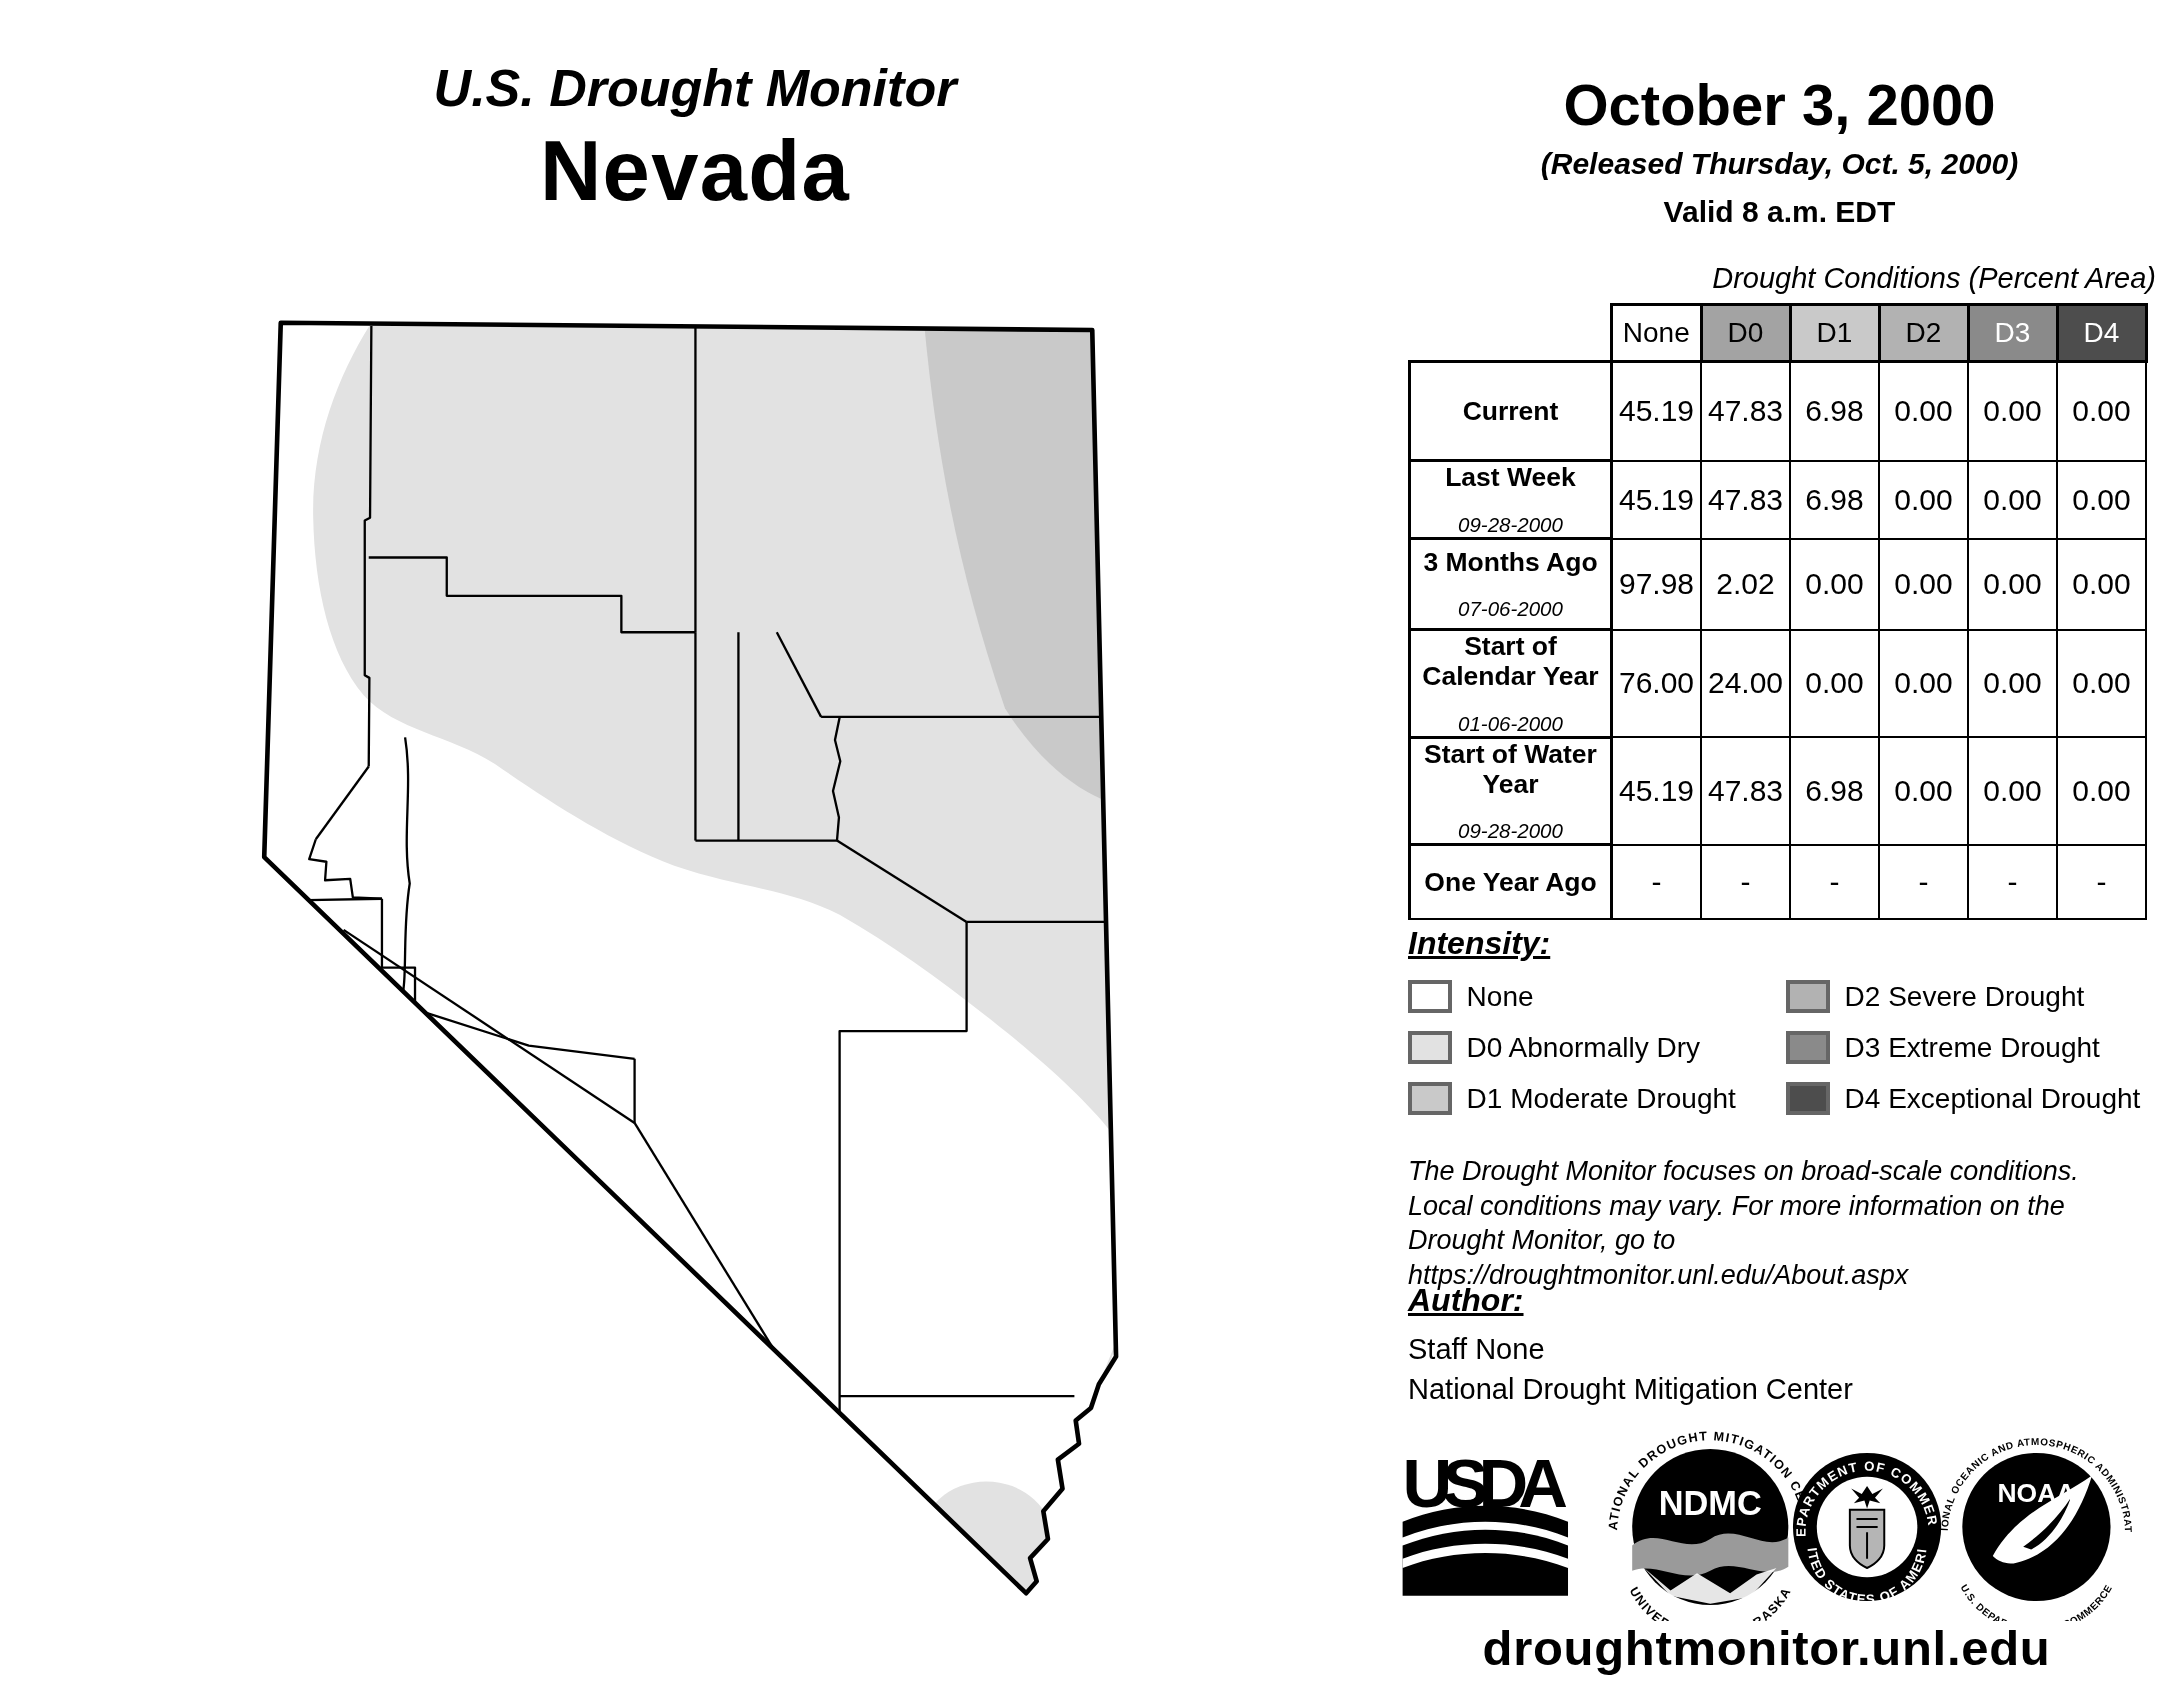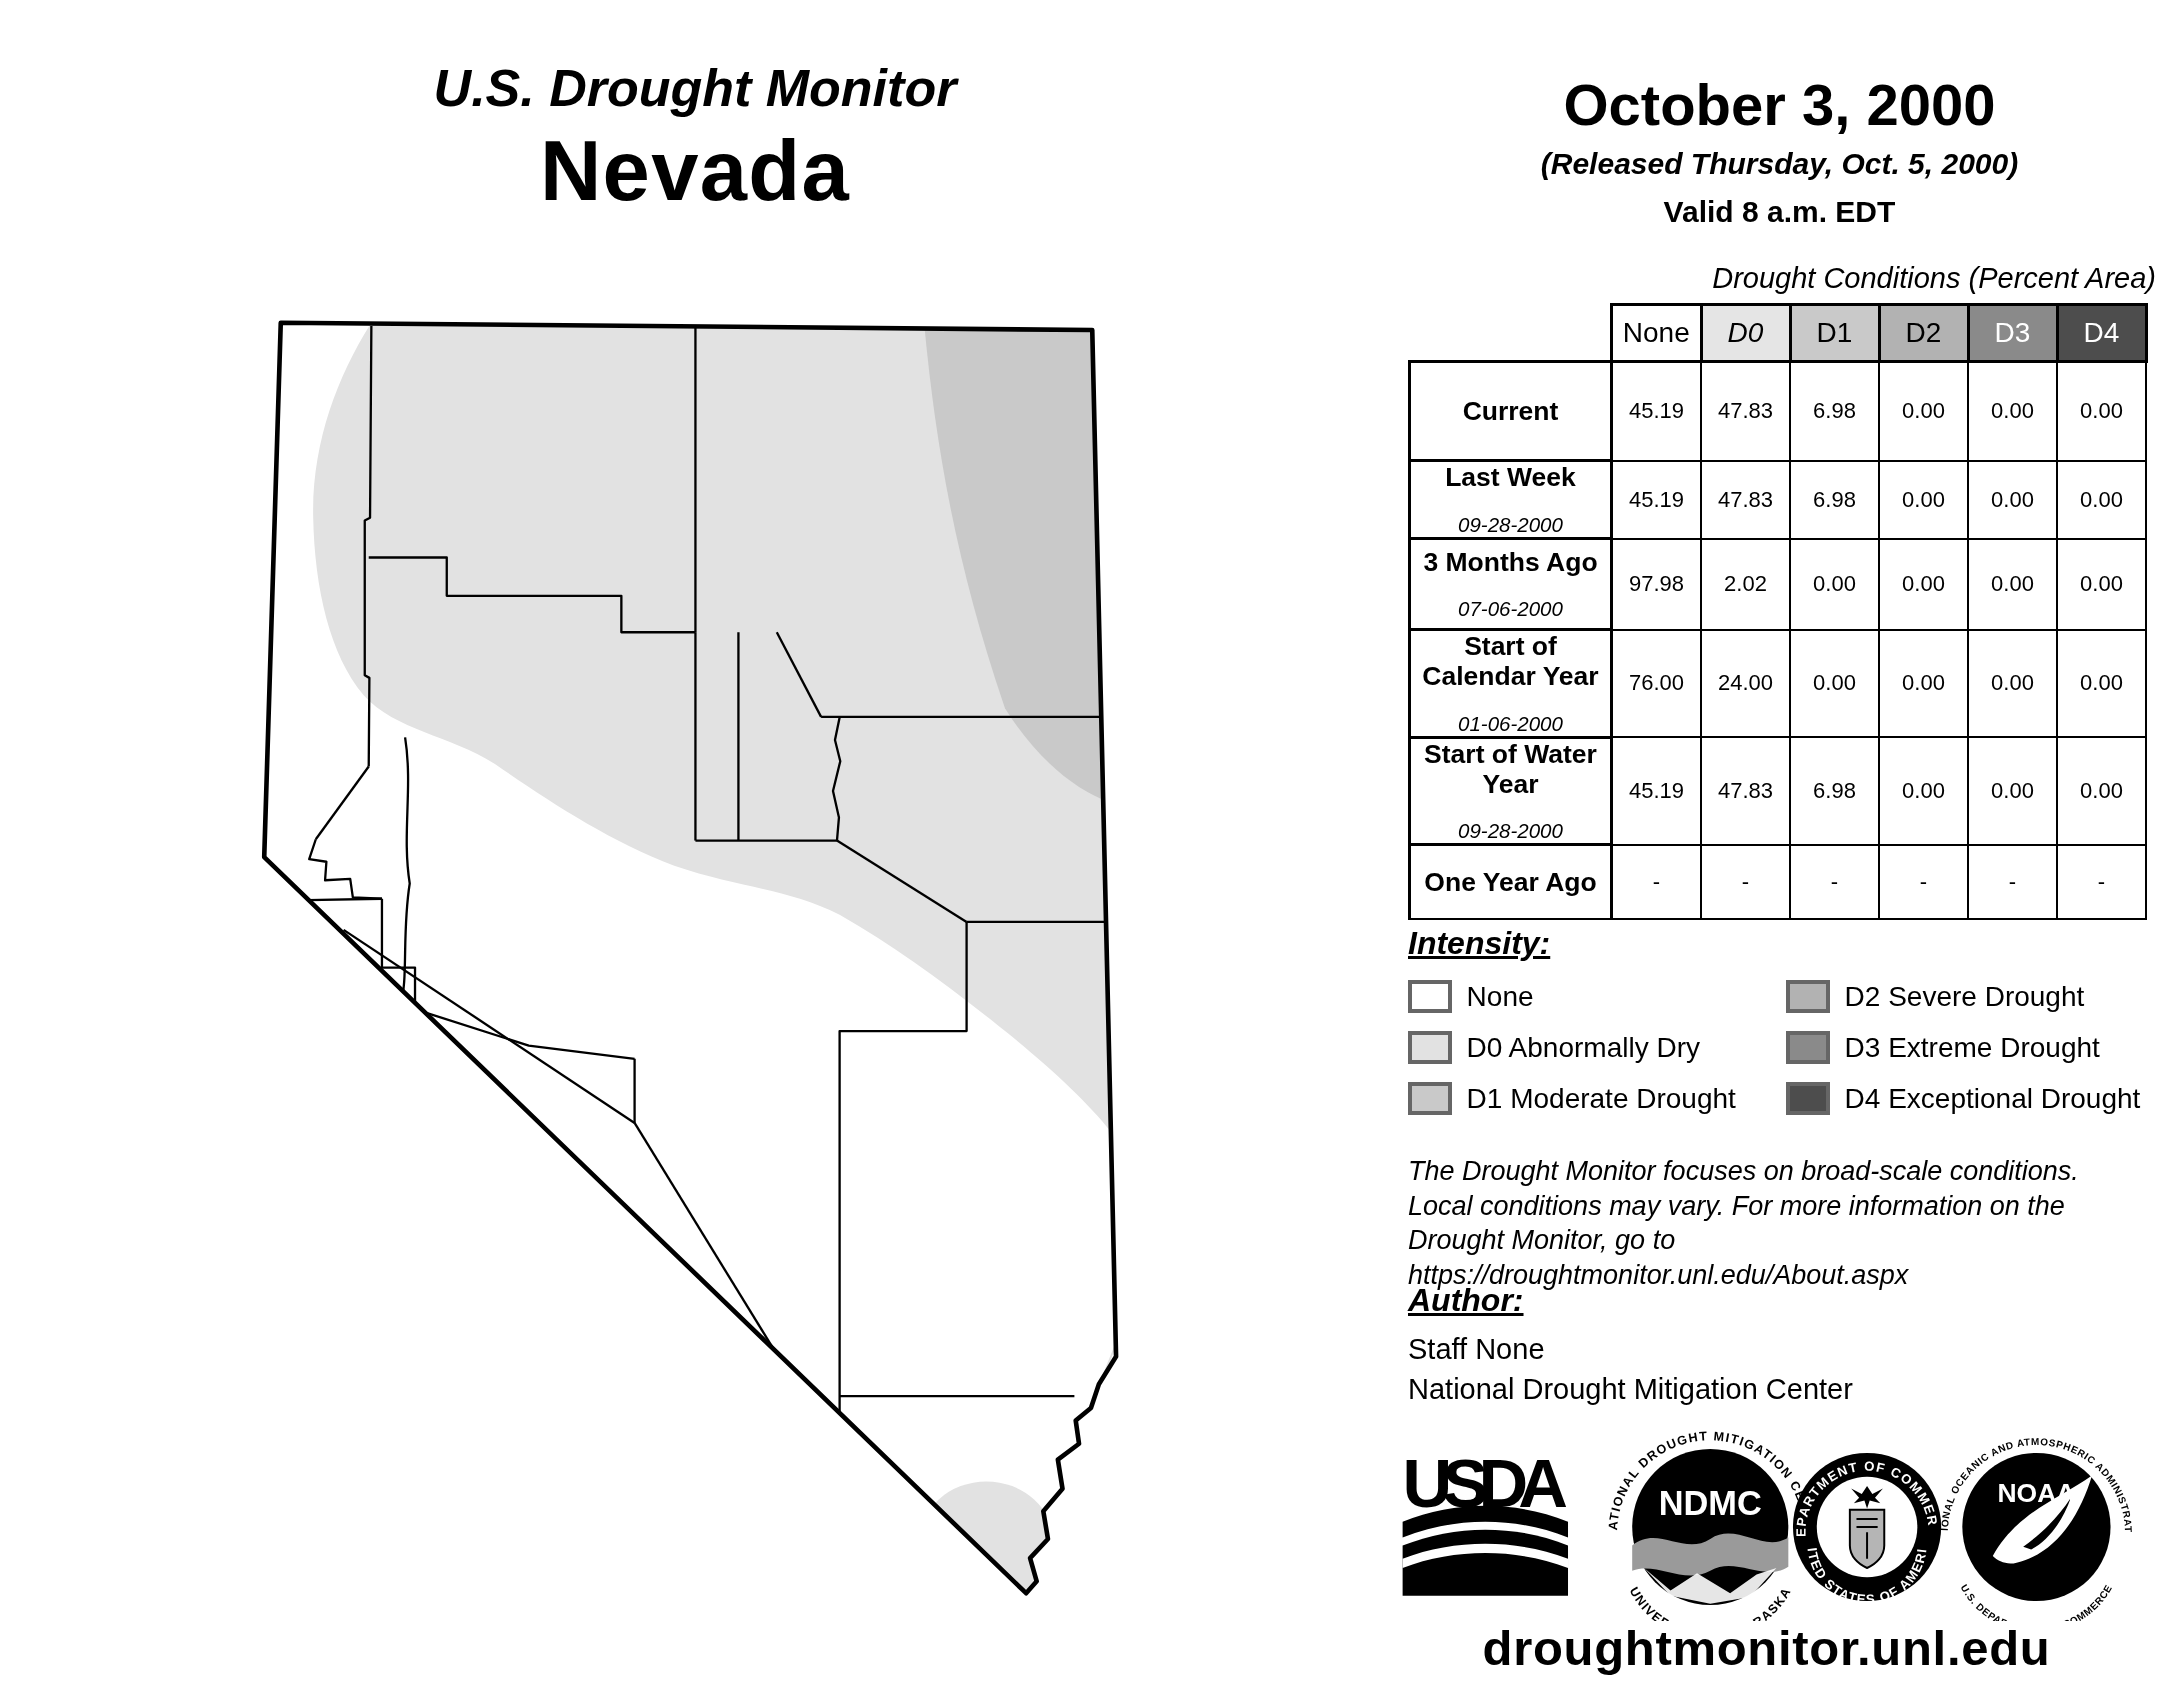--- a/index.html
+++ b/index.html
@@ -17,21 +17,21 @@
   .released{left:1429px;top:147px;width:701px;font-size:30px;font-weight:bold;font-style:italic;}
   .valid{left:1429px;top:195px;width:701px;font-size:30px;font-weight:bold;}
   .tbl-caption{left:1408px;top:262px;width:748px;font-size:29px;font-style:italic;text-align:right;}
 
   
   table.dm{position:absolute;left:1408px;top:303px;border-collapse:collapse;table-layout:fixed;}
   table.dm td{border:2px solid #000;text-align:center;vertical-align:middle;padding:0;}
   table.dm td.corner{border:none;background:#fff;}
   table.dm tr.hdr td{height:54px;font-size:28px;border-width:3.3px;}
   table.dm td.lbl{width:199px;font-weight:bold;font-size:26.5px;line-height:1.15;border-width:3.3px 3.3px 2.6px 3.3px;}
-  table.dm td.val{width:87px;font-size:22px;border-width:2.6px;}
+  table.dm td.val{width:87px;font-size:30px;border-width:2.6px;}
   table.dm .sub{font-weight:normal;font-style:italic;font-size:20.5px;margin-top:20px;}
   table.dm tr.hdr td.c-d3,table.dm tr.hdr td.c-d4{color:#fff;}
 
   
   .intensity-h{left:1408px;top:925px;font-size:32px;font-weight:bold;font-style:italic;text-decoration:underline;}
   .legend-col{position:absolute;display:flex;flex-direction:column;gap:18px;}
   .legend-item{display:flex;align-items:center;gap:14.6px;}
   .swatch{width:44px;height:33px;border:4px solid #666;box-sizing:border-box;flex:none;}
   .legend-item .l-lbl{font-size:28px;}
 
@@ -123,21 +123,21 @@
   <div class="abs ctr date-title">October 3, 2000</div>
   <div class="abs ctr released">(Released Thursday, Oct. 5, 2000)</div>
   <div class="abs ctr valid">Valid 8 a.m. EDT</div>
   <div class="abs tbl-caption">Drought Conditions (Percent Area)</div>
 
   <table class="dm" id="dm-table">
     <thead>
         <tr class="hdr">
       <td class="corner"></td>
     <td class="c-none" style="background: rgb(255, 255, 255);">None</td>
-          <td class="c-d0" style="background: #e5e5e5; font-style: italic;">D0</td>
+          <td class="c-d0" style="background: #a3a3a3;">D0</td>
           <td class="c-d1" style="background: rgb(201, 201, 201);">D1</td>
           <td class="c-d2" style="background: rgb(178, 178, 178);">D2</td>
           <td class="c-d3" style="background: rgb(138, 138, 138);">D3</td>
           <td class="c-d4" style="background: rgb(77, 77, 77);">D4</td>
         </tr>
       </thead>
     <tbody>
         <tr style="height: 99px;">
           <td class="lbl">
             <div style="max-width: 185px; margin: 0px auto;">Current</div>

